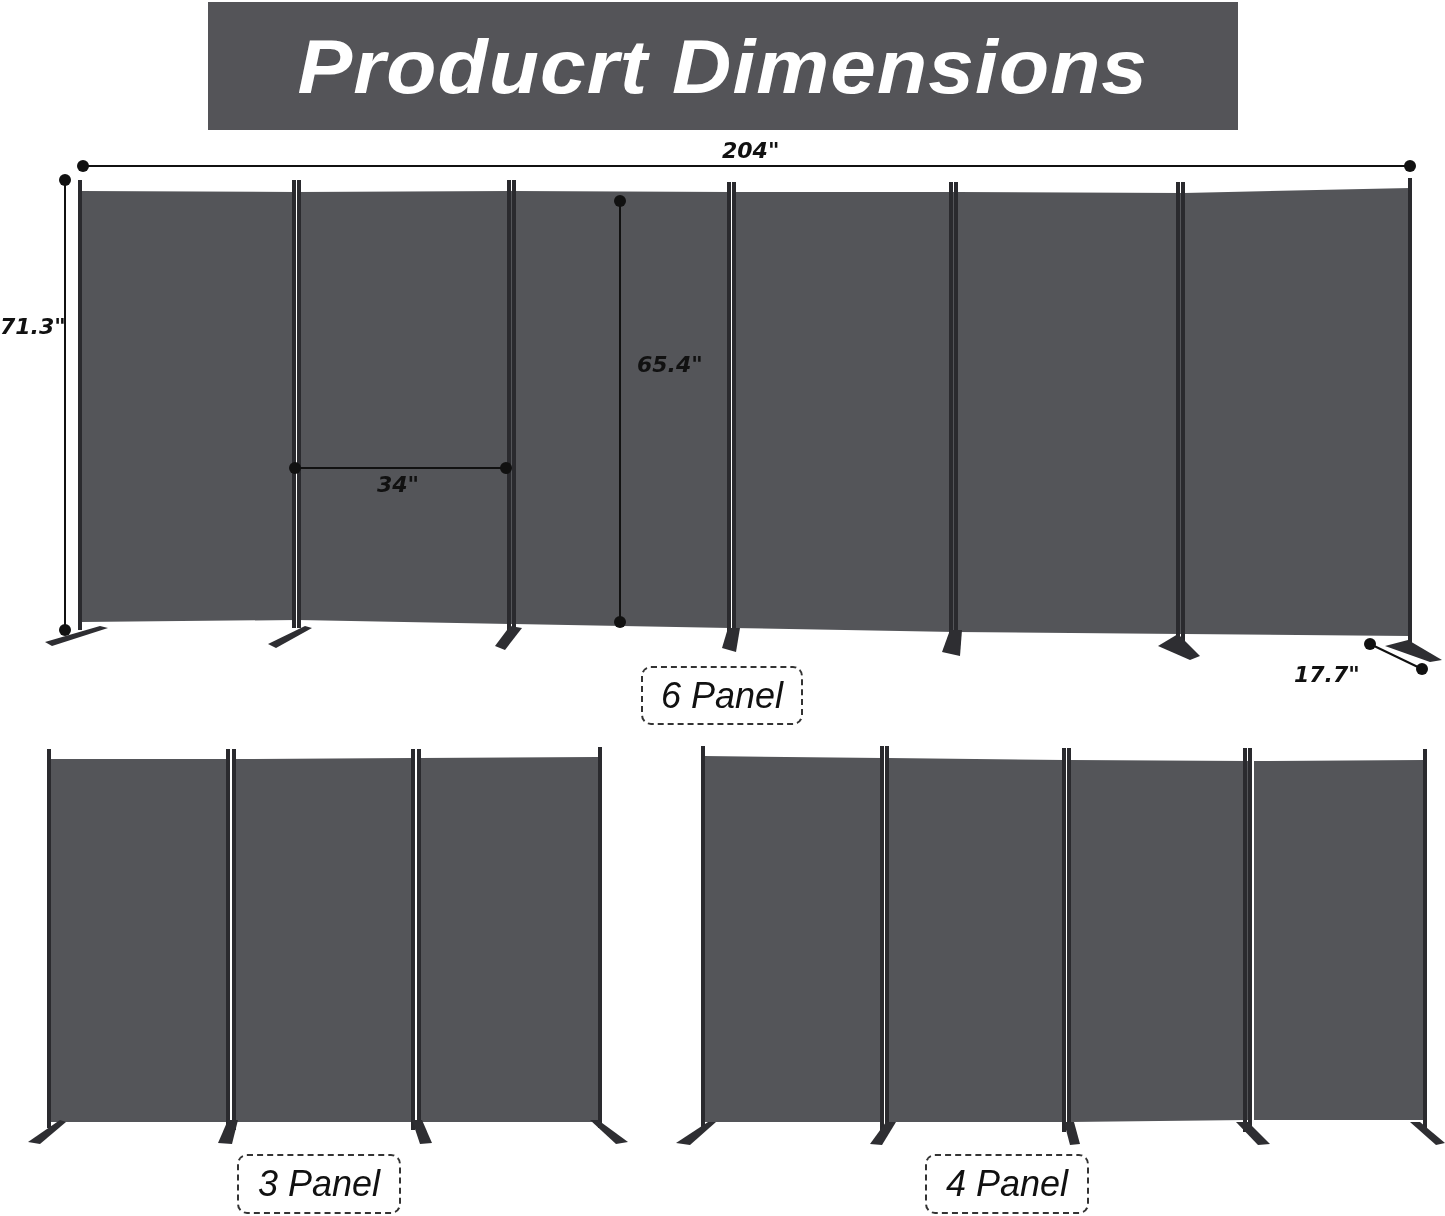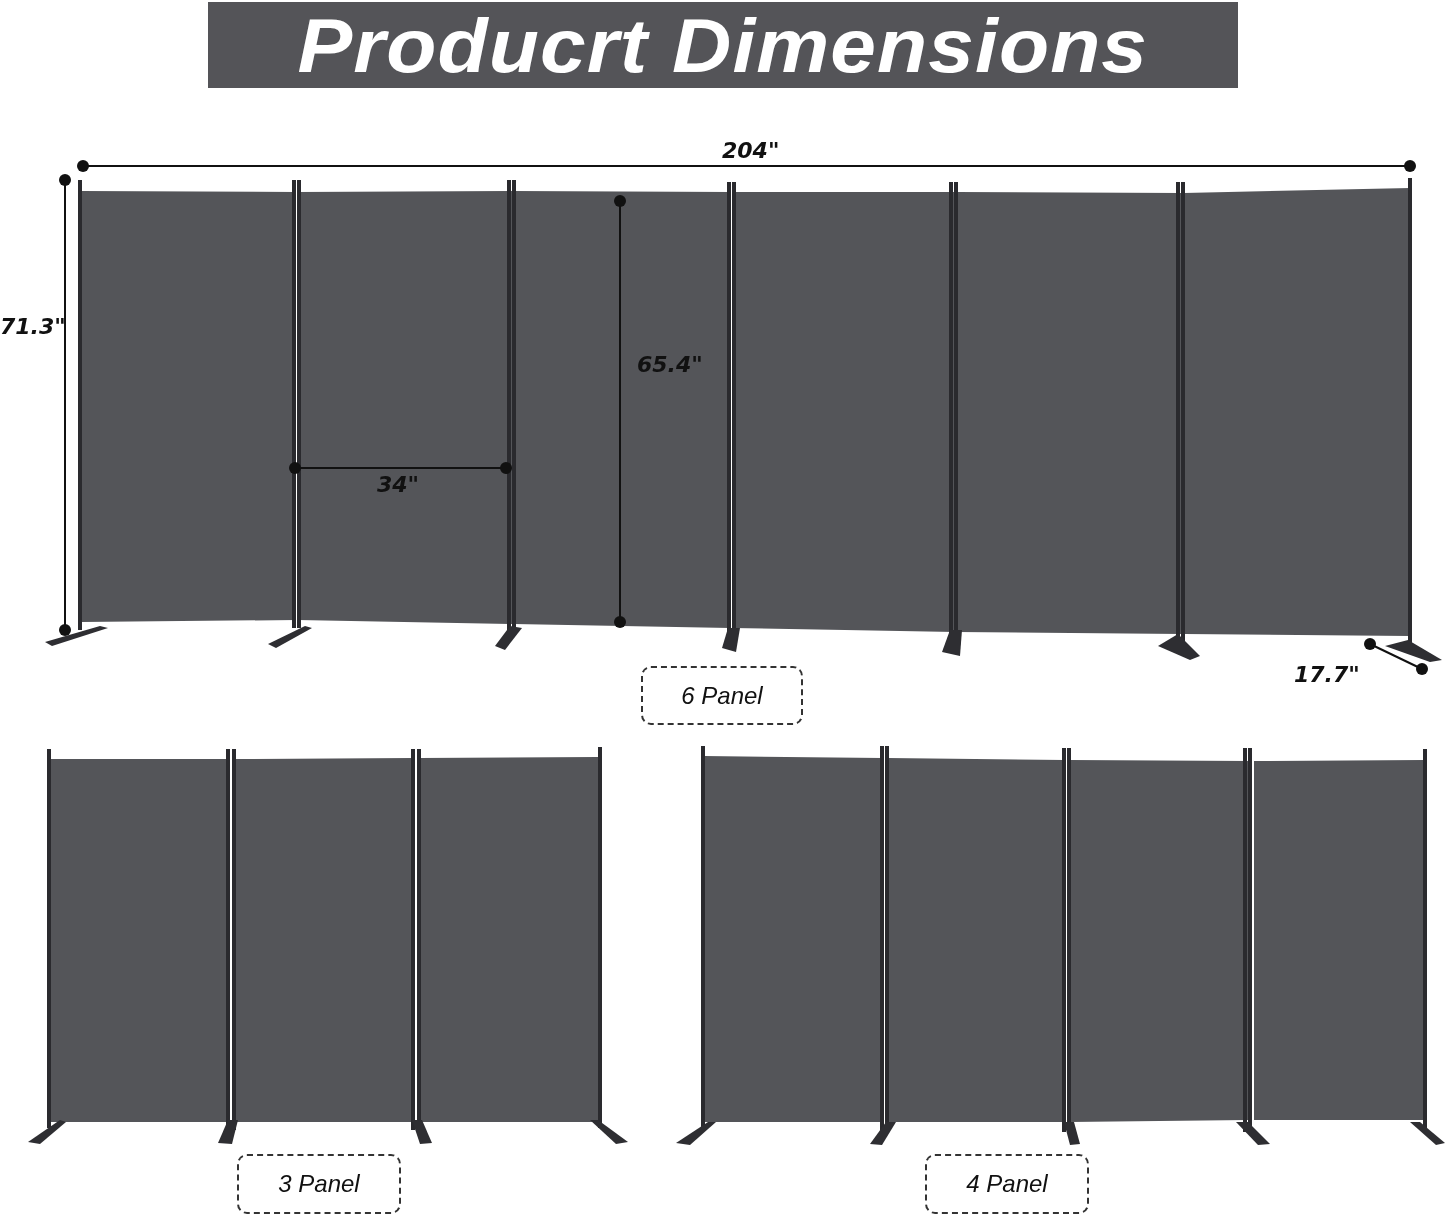--- a/index.html
+++ b/index.html
@@ -1,21 +1,21 @@
 <!DOCTYPE html>
 <html><head>
   <meta charset="utf-8">
   <style>
     html, body { margin: 0; padding: 0; background: #ffffff; }
     body { width: 1445px; height: 1216px; position: relative; overflow: hidden; font-family: "Liberation Sans", sans-serif; }
-    .header-bar { position: absolute; left: 208px; top: 2px; width: 1030px; height: 86px; background: #545458; display: flex; align-items: center; justify-content: center; }
+    .header-bar { position: absolute; left: 208px; top: 2px; width: 1030px; height: 128px; background: #545458; display: flex; align-items: center; justify-content: center; }
     .header-title { color: #ffffff; font-family: "Liberation Sans", sans-serif; font-weight: 700; font-style: italic; font-size: 76px; letter-spacing: 1px; transform: scaleX(1.08); }
     svg.art { position: absolute; left: 0; top: 0; }
     .dim-label { position: absolute; font-family: "DejaVu Sans", sans-serif; font-weight: 700; font-style: italic; font-size: 22px; color: #111; white-space: nowrap; }
-    .panel-badge { position: absolute; border: 2px dashed #333; border-radius: 10px; background: #fff; display: flex; align-items: center; justify-content: center; font-family: "Liberation Sans", sans-serif; font-style: italic; font-size: 24px; color: #111; box-sizing: border-box; }
+    .panel-badge { position: absolute; border: 2px dashed #333; border-radius: 10px; background: #fff; display: flex; align-items: center; justify-content: center; font-family: "Liberation Sans", sans-serif; font-style: italic; font-size: 36px; color: #111; box-sizing: border-box; }
   </style>
 </head>
 <body>
 
 <div class="header-bar">
   <span class="header-title">Producrt Dimensions</span>
 </div>
 
 <svg class="art" width="1445" height="1216" viewBox="0 0 1445 1216">
 

